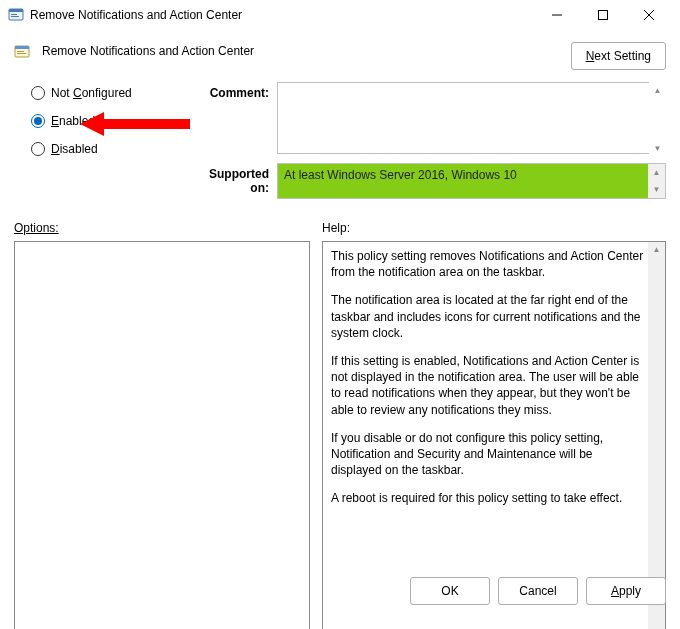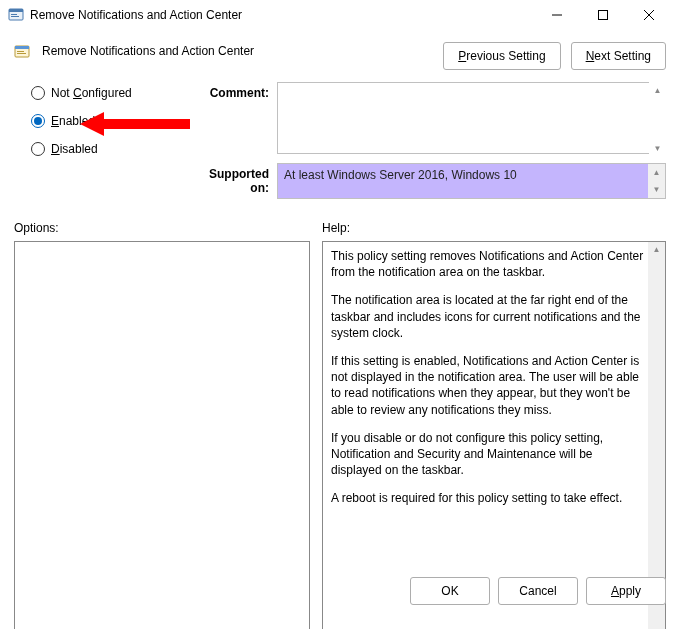--- a/index.html
+++ b/index.html
@@ -81,21 +81,21 @@
       border: 1px solid #c0c0c0;
       background: #fff;
       position: relative;
       font-family: inherit; font-size: 12px;
       padding: 4px;
       resize: none;
     }
     .supported-box {
       width: 100%; height: 36px;
       border: 1px solid #c0c0c0;
-      background: #c4b5fd;
+      background: #84cc16;
       padding: 4px 18px 4px 6px;
       font-size: 12px;
       position: relative;
       color: #222;
     }
     .scroll-arrows {
       position: absolute; right: 0; top: 0; bottom: 0; width: 17px;
       display: flex; flex-direction: column; justify-content: space-between;
       background: #f0f0f0;
     }
@@ -104,21 +104,21 @@
       font-size: 8px; color: #888; cursor: pointer;
     }
     .comment-wrap { position: relative; }
     .comment-wrap .scroll-arrows { background: #fff; }
 
     .lower-labels {
       display: flex;
       padding: 12px 14px 6px 14px;
       gap: 12px;
     }
-    .lower-labels .opt-label { width: 296px; }
+    .lower-labels .opt-label { width: 296px; text-decoration: underline; }
     .panels {
       display: flex;
       padding: 0 14px;
       gap: 12px;
     }
     .panel {
       border: 1px solid #888;
       background: #fff;
       height: 414px;
       overflow: hidden;
@@ -179,21 +179,20 @@
   <span class="policy-icon">
     <svg width="16" height="16" viewBox="0 0 16 16">
       <rect x="1" y="2" width="14" height="11" rx="1" fill="#fdf5d8" stroke="#b89a3a" stroke-width="1"></rect>
       <rect x="1" y="2" width="14" height="3" fill="#5a95d6"></rect>
       <rect x="3" y="7" width="7" height="1" fill="#b89a3a"></rect>
       <rect x="3" y="9" width="9" height="1" fill="#b89a3a"></rect>
     </svg>
   </span>
   <div class="policy-title">Remove Notifications and Action Center</div>
   <div class="nav-buttons">
-    <button class="btn"><u>P</u>revious Setting</button>
     <button class="btn"><u>N</u>ext Setting</button>
   </div>
 </div>
 
 <div class="config-area">
   <div class="radios" style="grid-row: 1 / span 2;">
     <label class="radio-item">
       <span class="radio-outer"></span>
       <span>Not <u>C</u>onfigured</span>
     </label>

